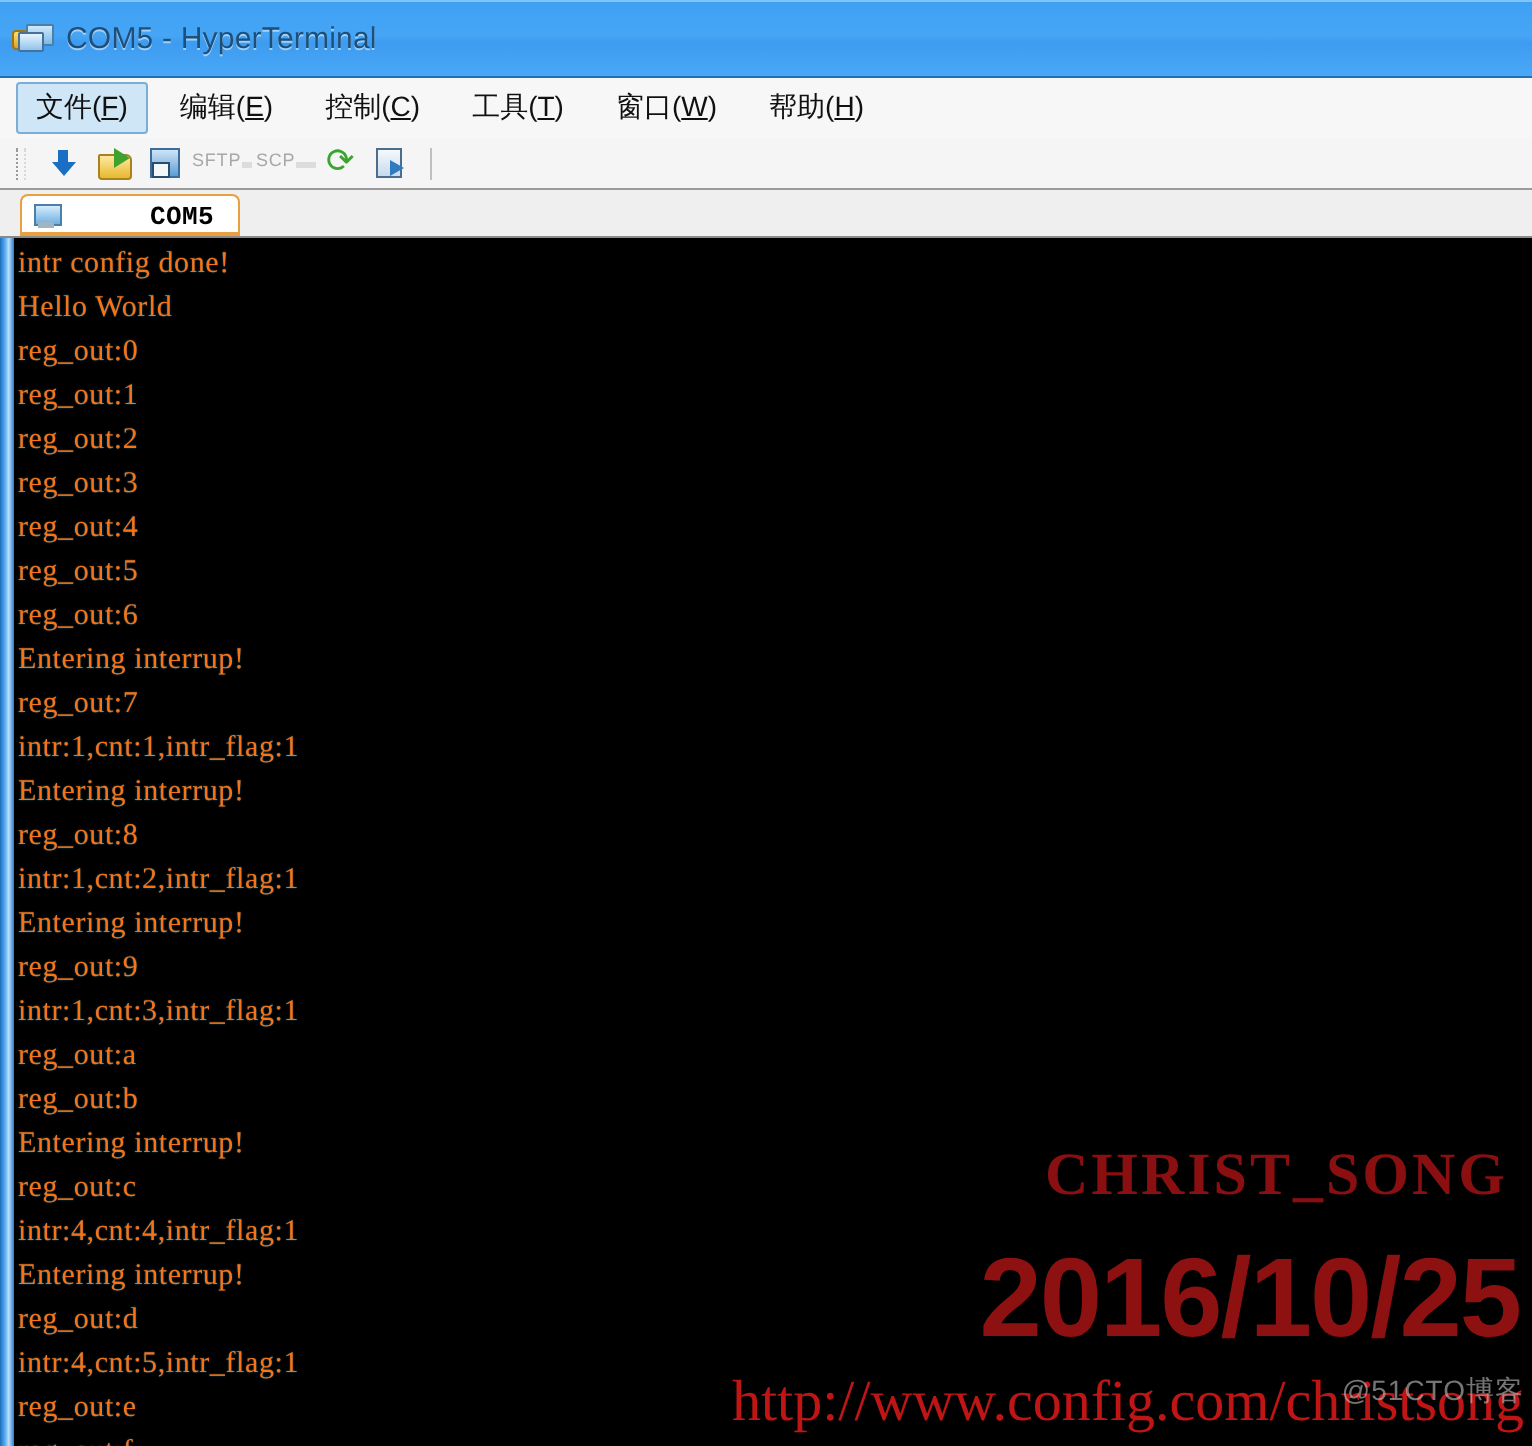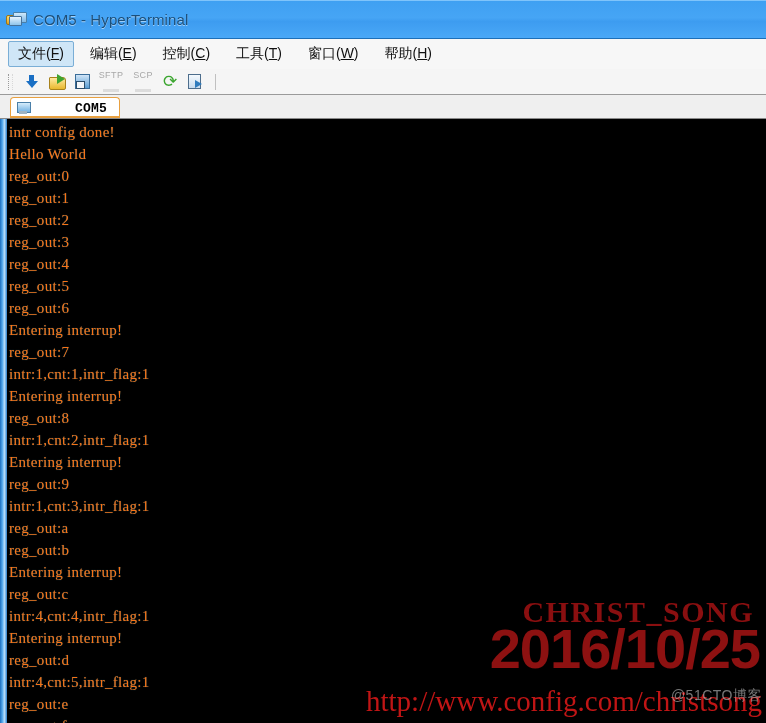--- a/index.html
+++ b/index.html
@@ -160,22 +160,22 @@
   .tb-label {
     font-size: 9px;
     color: #a8a8a8;
     font-family: "Liberation Sans", sans-serif;
     letter-spacing: 0.4px;
     position: relative;
     top: -2px;
   }
   .tb-textbtn {
     width: 30px; height: 20px;
-    display: flex; flex-direction: column;
-    align-items: center; justify-content: space-between;
+    display: flex; flex-direction: row;
+    align-items: center; justify-content: flex-start;
     margin-right: 2px;
   }
   .tb-textbtn .bar {
     width: 16px; height: 3px; background: #dcdcdc; margin-top: 1px;
   }
   .ic-refresh {
     position: relative; width: 16px; height: 15px;
     color: #3aa52e; font-size: 17px; line-height: 15px;
     font-family: "DejaVu Sans", sans-serif;
   }
@@ -276,21 +276,20 @@
   .wm-brand {
     position: absolute;
     right: 12px;
     top: 452px;
     font-family: "Liberation Serif", "DejaVu Serif", serif;
     font-weight: bold;
     font-size: 30px;
     letter-spacing: 1.5px;
     color: #8a0f10;
     white-space: nowrap;
-    margin-top: 24px;
   }
   .wm-date {
     position: absolute;
     right: 6px;
     top: 497px;
     font-family: "Liberation Sans", sans-serif;
     font-weight: bold;
     font-size: 56px;
     color: #8d1111;
     white-space: nowrap;

